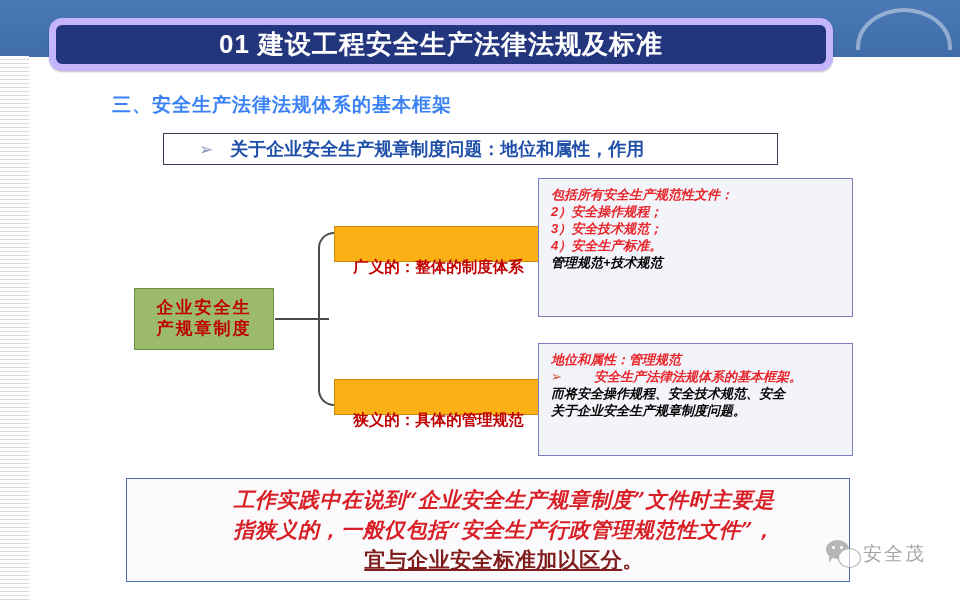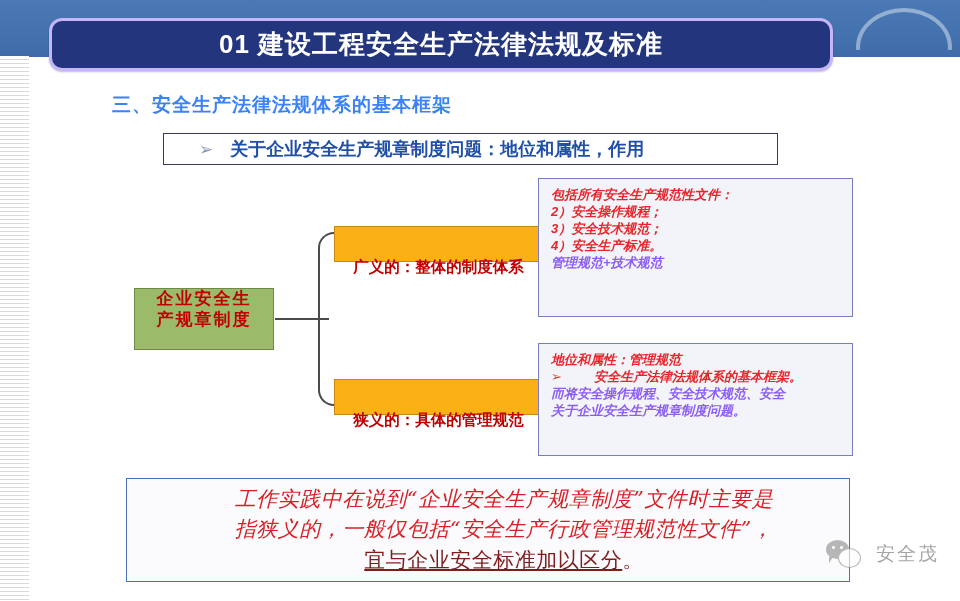--- a/index.html
+++ b/index.html
@@ -30,21 +30,21 @@
       180deg,
       #ffffff 0px, #ffffff 3px,
       #d9d9d9 3px, #d9d9d9 4px
     );
   }
 
   
   .title-box{
     position:absolute;left:49px;top:18px;width:784px;height:53px;
     background:#23357d;
-    border:3px solid #c4b5fd;
+    border:7px solid #c4b5fd;
     border-radius:13px;
     box-sizing:border-box;
     display:flex;align-items:center;justify-content:center;
     box-shadow:0 1px 2px rgba(0,0,0,0.25);
   }
   .title-text{
     color:#ffffff;font-size:26px;font-weight:bold;letter-spacing:1px;
     white-space:nowrap;
   }
 
@@ -68,21 +68,21 @@
   }
   .sub-text{
     color:#1f4fa8;font-size:18px;font-weight:bold;white-space:nowrap;
   }
 
   
   .node-green{
     position:absolute;left:134px;top:288px;width:140px;height:62px;
     background:#9bbb6a;border:1.5px solid #6d8a47;
     box-sizing:border-box;
-    display:flex;flex-direction:column;align-items:center;
+    display:flex;flex-direction:column;align-items:center;justify-content:center;
     line-height:1.22;
   }
   .node-green span{
     color:#c00000;font-size:17px;font-weight:bold;letter-spacing:2px;
     white-space:nowrap;
   }
 
   
   .node-orange{
     position:absolute;width:209px;height:36px;
@@ -117,45 +117,45 @@
     background:#f3f3fa;border:1.4px solid #7b7bbf;
     box-sizing:border-box;
     padding:8px 10px 7px 12px;
   }
   #info-top{left:538px;top:178px;width:315px;height:139px;}
   #info-bottom{left:538px;top:343px;width:315px;height:113px;}
   .info-line{
     font-size:13px;font-weight:bold;line-height:1.30;white-space:nowrap;font-style:italic;
   }
   .info-line.red{color:#e8252a;}
-  .info-line.blue{color:#8b5cf6;}
+  .info-line.blue{color:#000000;}
   .info-line .bullet{color:#d04a2a;margin-right:10px;}
   .info-line .indent{display:inline-block;width:22px;}
 
   
   .conclusion-box{
     position:absolute;left:126px;top:478px;width:724px;height:104px;
     background:#fbfbfd;border:1.4px solid #4a6fb5;
     box-sizing:border-box;
     display:flex;flex-direction:column;align-items:center;justify-content:center;
     padding:4px 12px;
   }
   .conc-line{
-    font-size:21px;font-weight:normal;line-height:1.42;white-space:nowrap;
+    font-size:21px;font-weight:bold;line-height:1.42;white-space:nowrap;
     letter-spacing:0.5px;
     margin-left:32px;
   }
   .conc-line.red{color:#d81f26;font-family:"DejaVu Serif",serif;font-style:italic;}
   .conc-line.blue{color:#7f1d1d;}
   .conc-line.blue u{text-decoration:underline;}
 
   
   .watermark{
     position:absolute;left:826px;top:540px;
-    display:flex;align-items:center;gap:16px;opacity:0.62;
+    display:flex;align-items:center;gap:3px;opacity:0.62;
   }
   .wm-logo{position:relative;width:34px;height:28px;}
   .wm-bubble-a{
     position:absolute;left:0;top:0;width:23px;height:19px;
     background:#8c8c8c;border-radius:50%;
   }
   .wm-bubble-a:after{
     content:"";position:absolute;left:3px;bottom:-4px;
     border-width:6px 4px 0 0;border-style:solid;
     border-color:#8c8c8c transparent transparent transparent;

